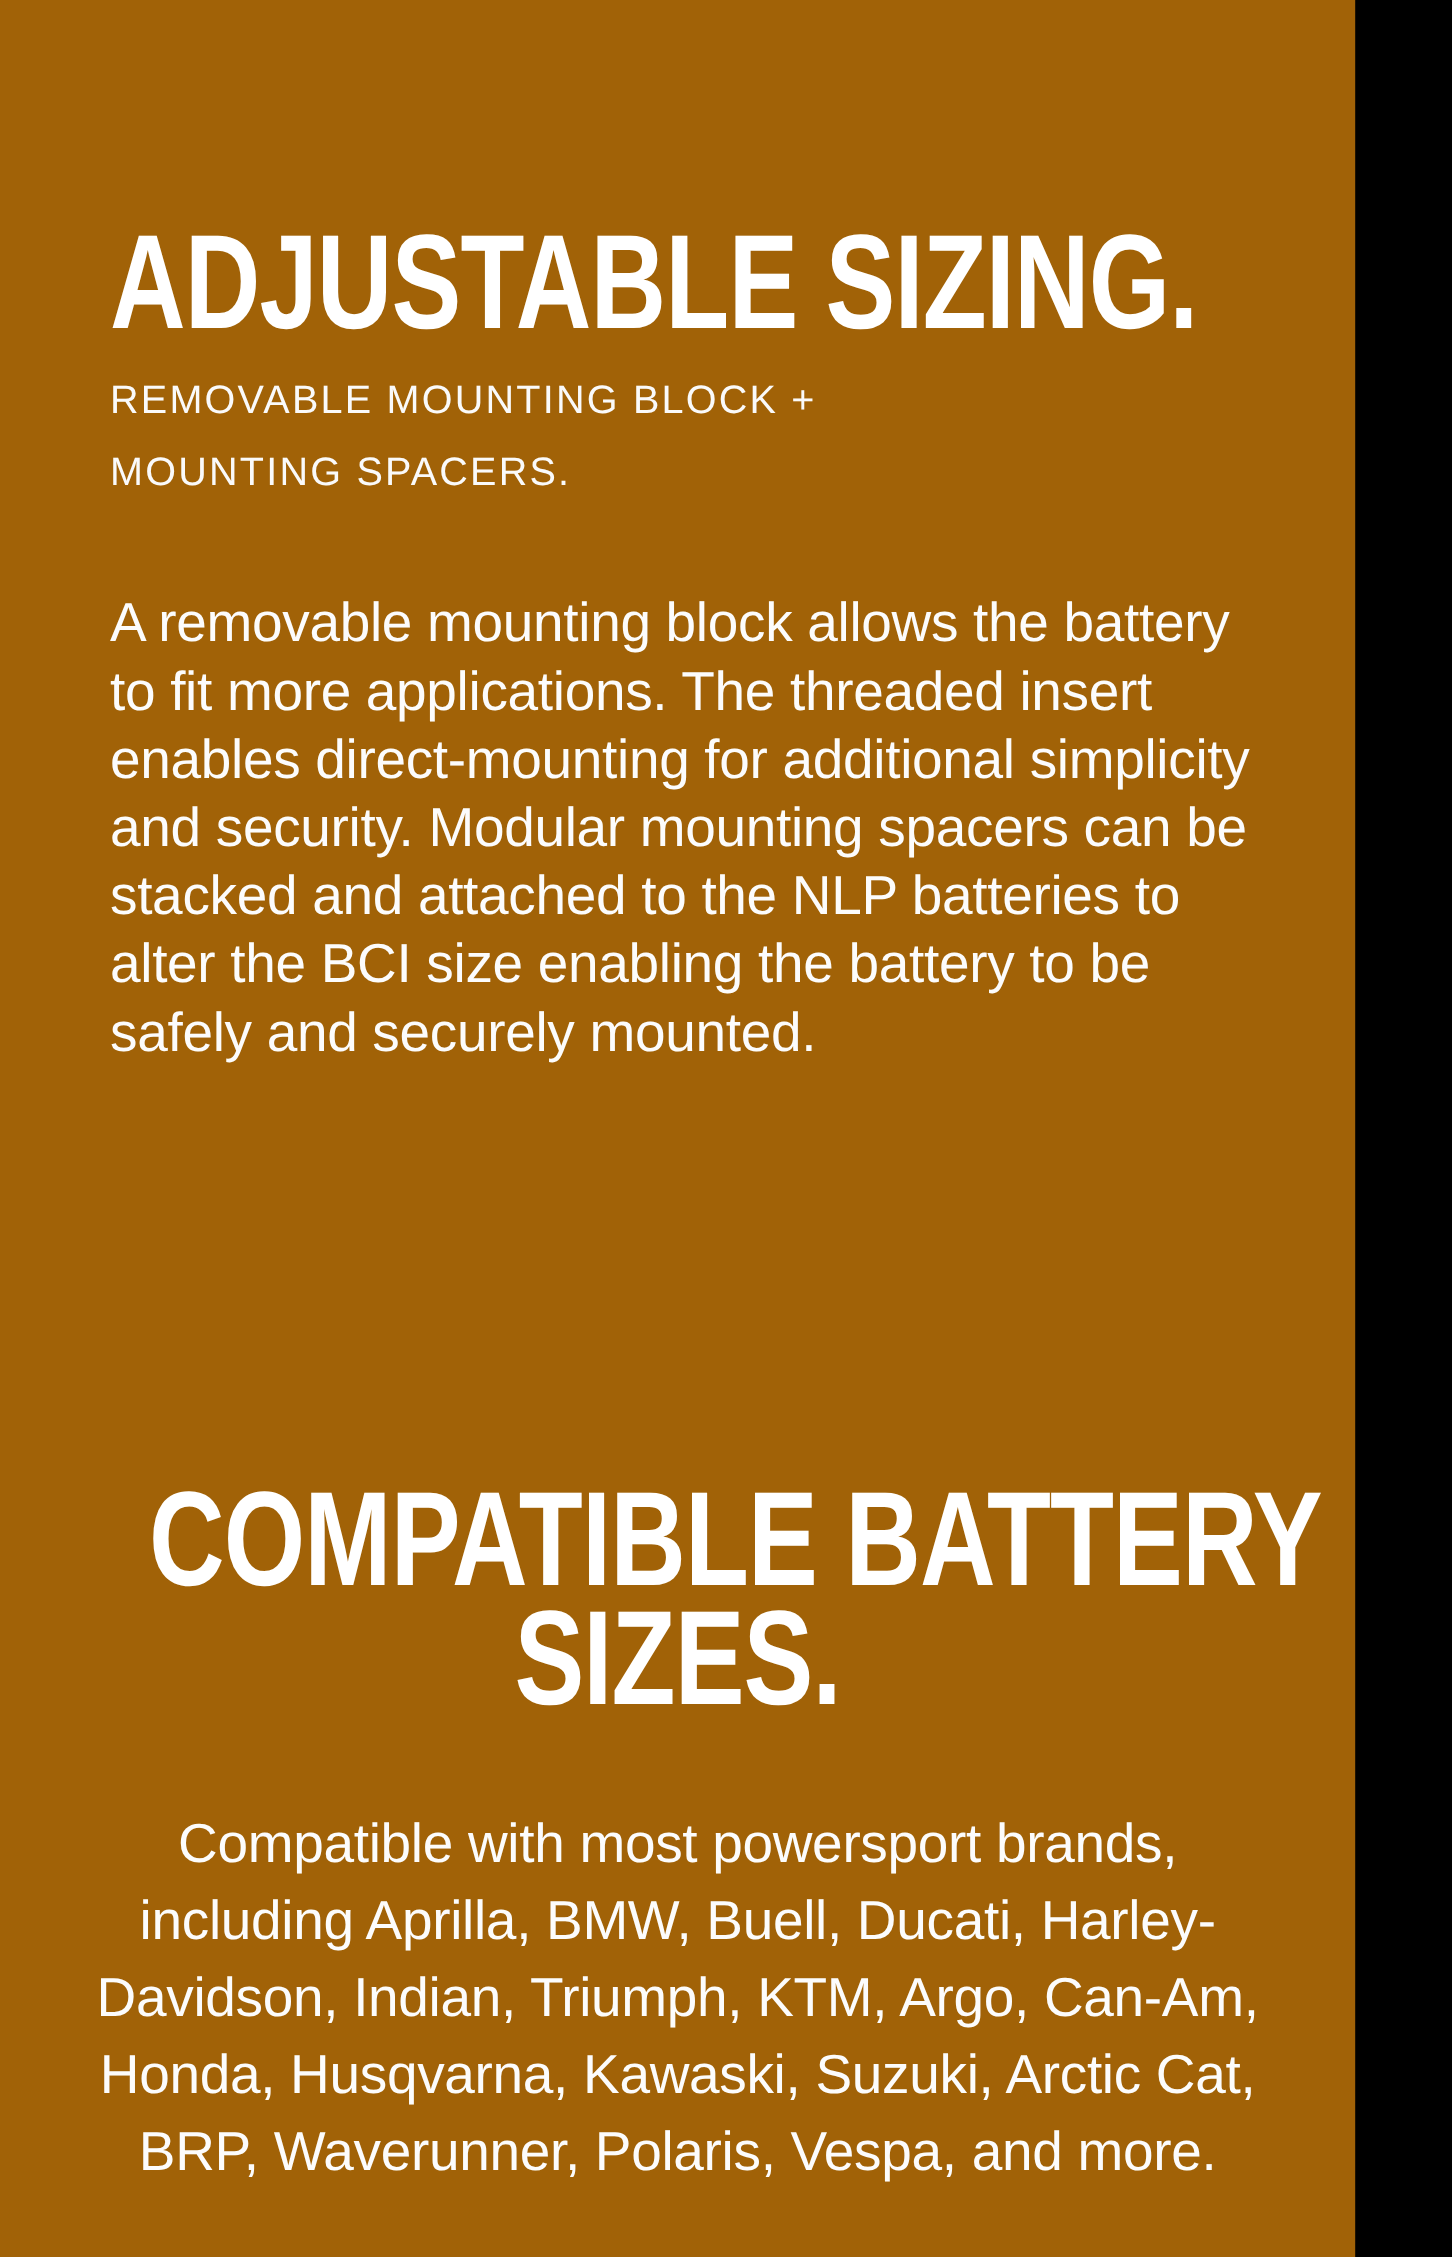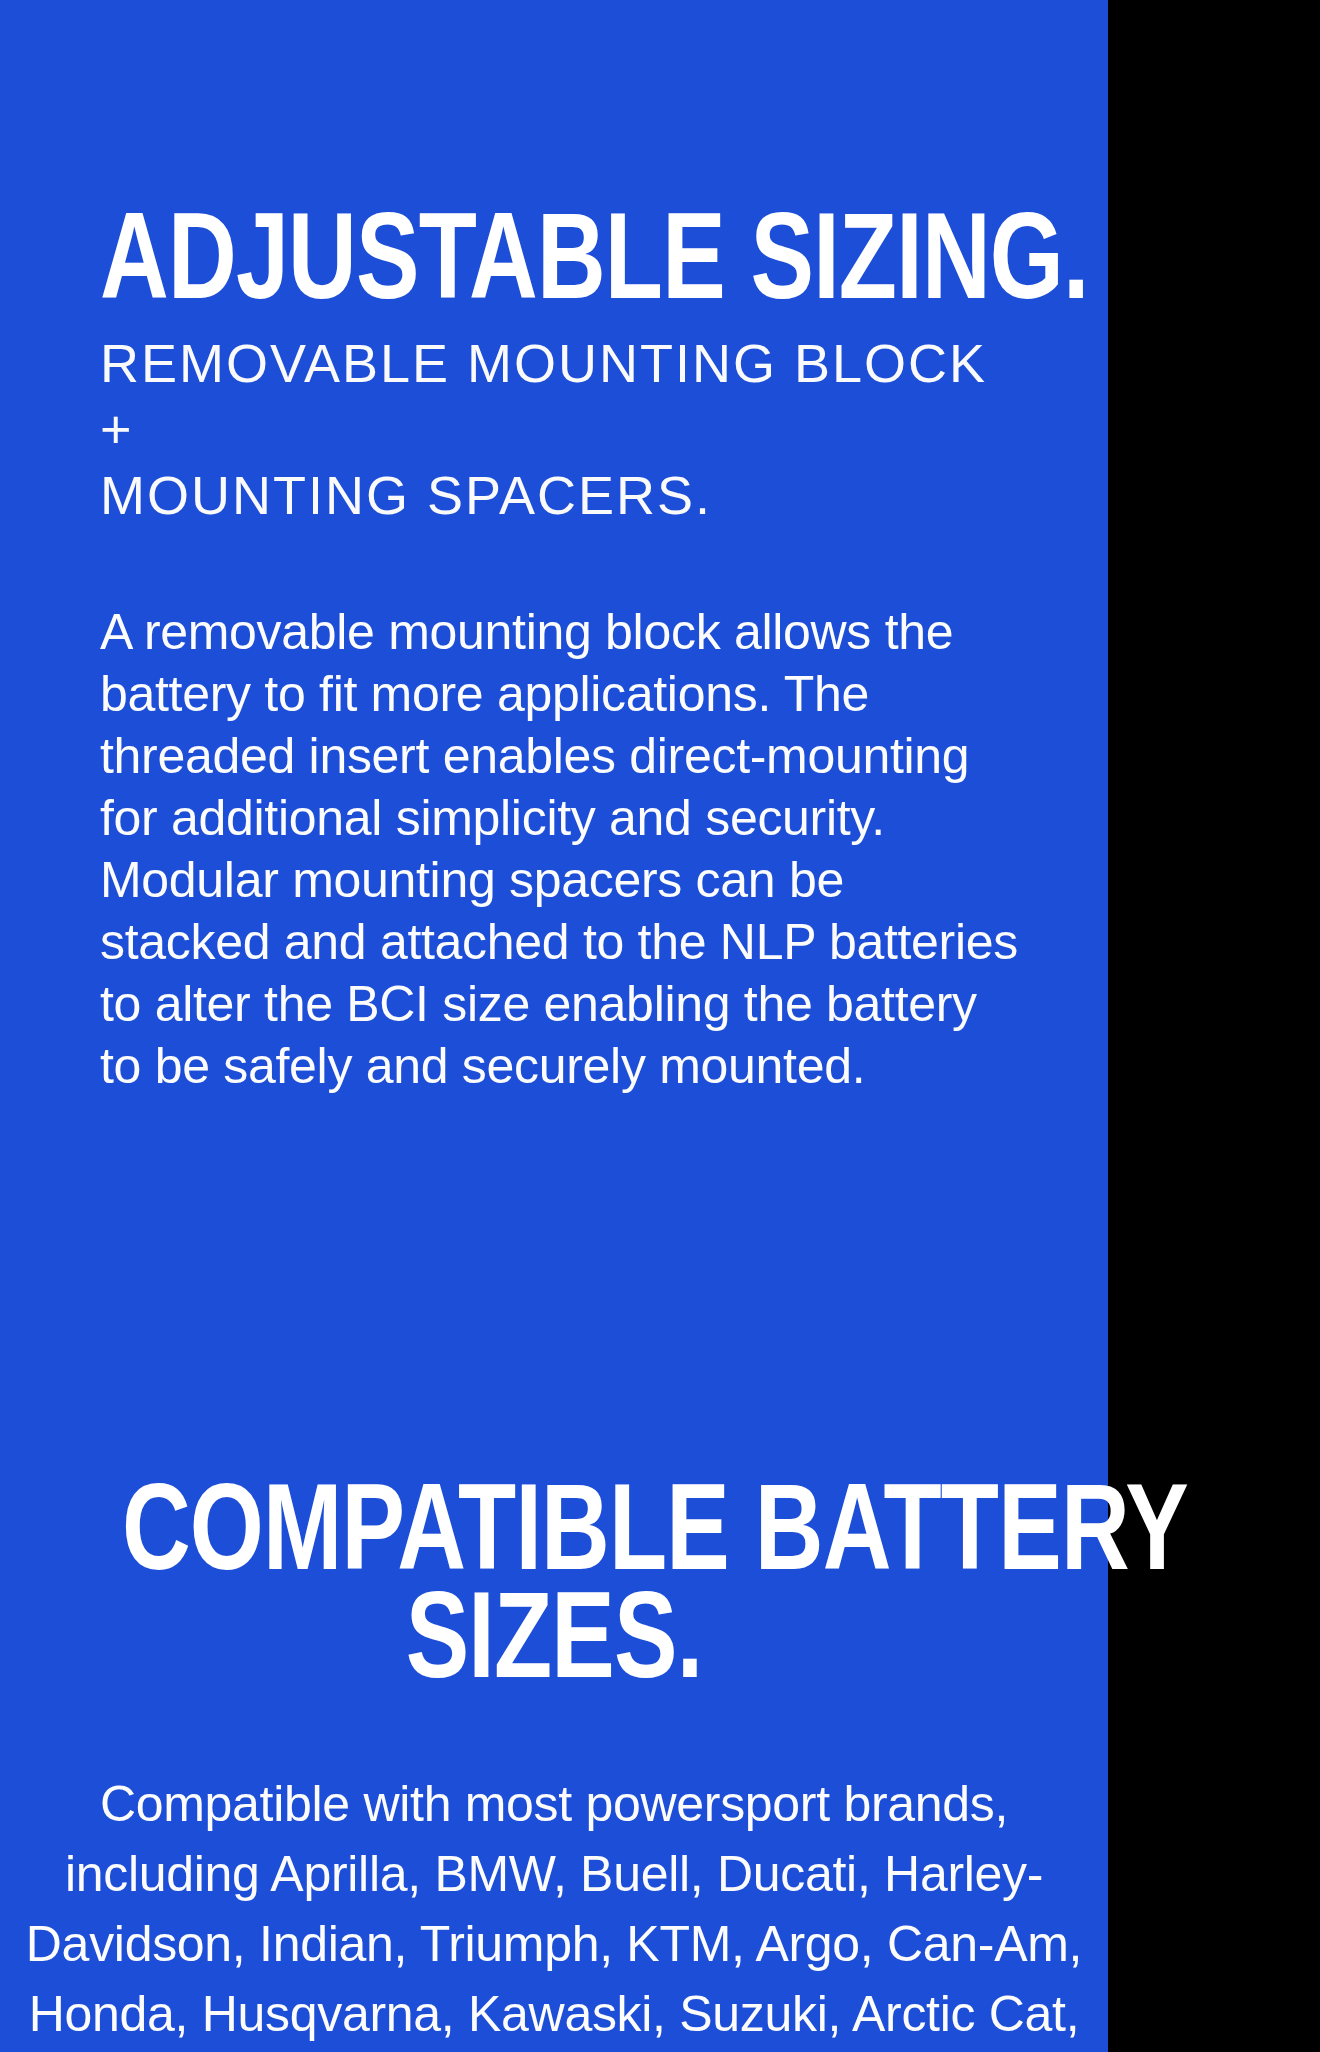--- a/index.html
+++ b/index.html
@@ -9,23 +9,23 @@
   }
   body {
     width: 1320px;
     height: 2052px;
     overflow: hidden;
     font-family: "Liberation Sans", "DejaVu Sans", sans-serif;
     color: #ffffff;
     -webkit-font-smoothing: antialiased;
   }
   .page {
-    width: 1108px;
+    width: 1232px;
     height: 2052px;
-    background: #1d4ed8;
+    background: #a16207;
     box-sizing: border-box;
   }
   
   .section-adjustable {
     box-sizing: border-box;
     padding: 195px 85px 0 100px;
     text-align: left;
   }
   .display-heading {
     margin: 0;
@@ -36,21 +36,21 @@
     white-space: nowrap;
     color: #ffffff;
   }
   .section-adjustable .display-heading {
     transform: scaleX(0.78);
     transform-origin: left center;
   }
   .sub-heading {
     margin: 13px 0 0 0;
     font-weight: 400;
-    font-size: 54px;
+    font-size: 36px;
     line-height: 66px;
     letter-spacing: 2px;
     color: #fafafa;
   }
   .body-copy {
     margin: 73px 0 0 0;
     font-weight: 400;
     font-size: 50px;
     line-height: 62px;
     letter-spacing: -0.3px;

